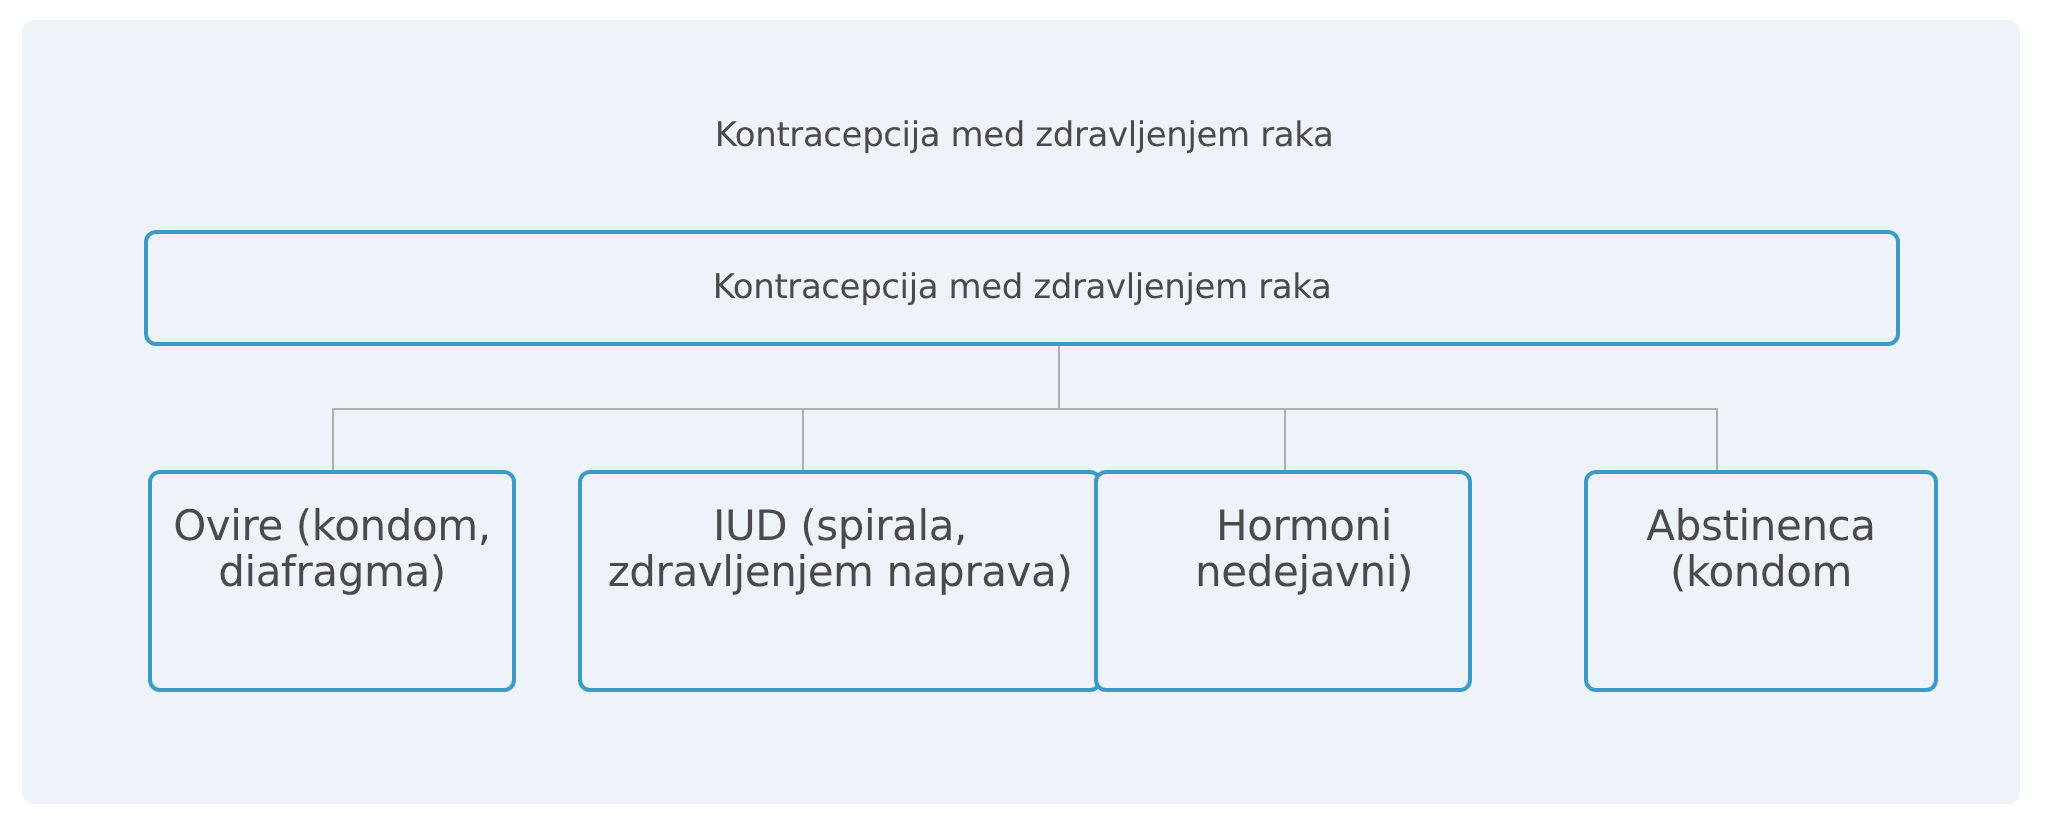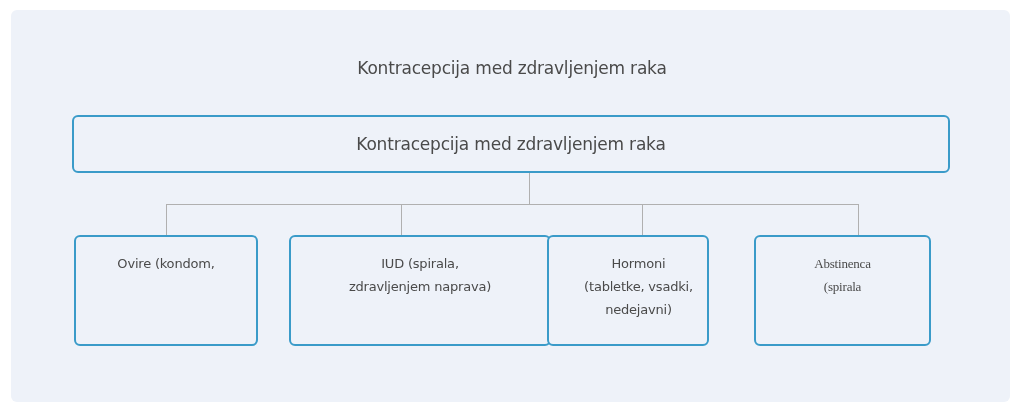--- a/index.html
+++ b/index.html
@@ -7,21 +7,21 @@
          font-family: "DejaVu Sans", "Liberation Sans", sans-serif; color: #4a4a4a; }
   .panel { position: absolute; left: 11px; top: 10px; width: 999px; height: 392px;
            background: #eef2f9; border-radius: 6px; }
   .title { position: absolute; left: 0; top: 58px; width: 1024px; text-align: center;
            font-size: 17px; color: #4a4a4a; letter-spacing: -0.2px; }
   .node { position: absolute; box-sizing: border-box; border: 2px solid #3a9bc9;
           border-radius: 6px; background: #eef2f9; text-align: center;
           color: #4a4a4a; }
   .root { left: 72px; top: 115px; width: 878px; height: 58px; display: flex;
           align-items: center; justify-content: center; font-size: 17px; letter-spacing: -0.2px; }
-  .child { top: 235px; height: 111px; font-size: 13px; line-height: 23px;
+  .child { top: 235px; height: 111px; font-size: 21px; line-height: 23px;
            padding-top: 15px; letter-spacing: -0.2px; }
   .line { position: absolute; background: #b0b0b0; }
   .v { width: 1px; }
   .h { height: 1px; }
 </style>
 </head>
 <body>
 
 <div class="panel"></div>
 
@@ -33,29 +33,29 @@
 
 <div class="line v" style="left:529px; top:173px; height:31px;"></div>
 <div class="line h" style="left:166px; top:204px; width:693px;"></div>
 <div class="line v" style="left:166px; top:204px; height:31px;"></div>
 <div class="line v" style="left:401px; top:204px; height:31px;"></div>
 <div class="line v" style="left:642px; top:204px; height:31px;"></div>
 <div class="line v" style="left:858px; top:204px; height:31px;"></div>
 
 <div class="node child" style="left:74px; width:184px;">
   <div>Ovire (kondom,</div>
+  <div>diafragma)</div>
 </div>
 
 <div class="node child" style="left:289px; width:262px;">
   <div>IUD (spirala,</div>
   <div>zdravljenjem naprava)</div>
 </div>
 
-<div class="node child" style="left:547px; width:162px;padding-left:21px;">
+<div class="node child" style="left:547px; width:189px;padding-left:21px;">
   <div>Hormoni</div>
-  <div>(tabletke, vsadki,</div>
   <div>nedejavni)</div>
 </div>
 
-<div class="node child" style="left:754px; width:177px;font-family:Liberation Serif, serif;">
+<div class="node child" style="left:792px; width:177px;">
   <div>Abstinenca</div>
-  <div>(spirala</div>
+  <div>(kondom</div>
 </div>
 
 </body></html>

